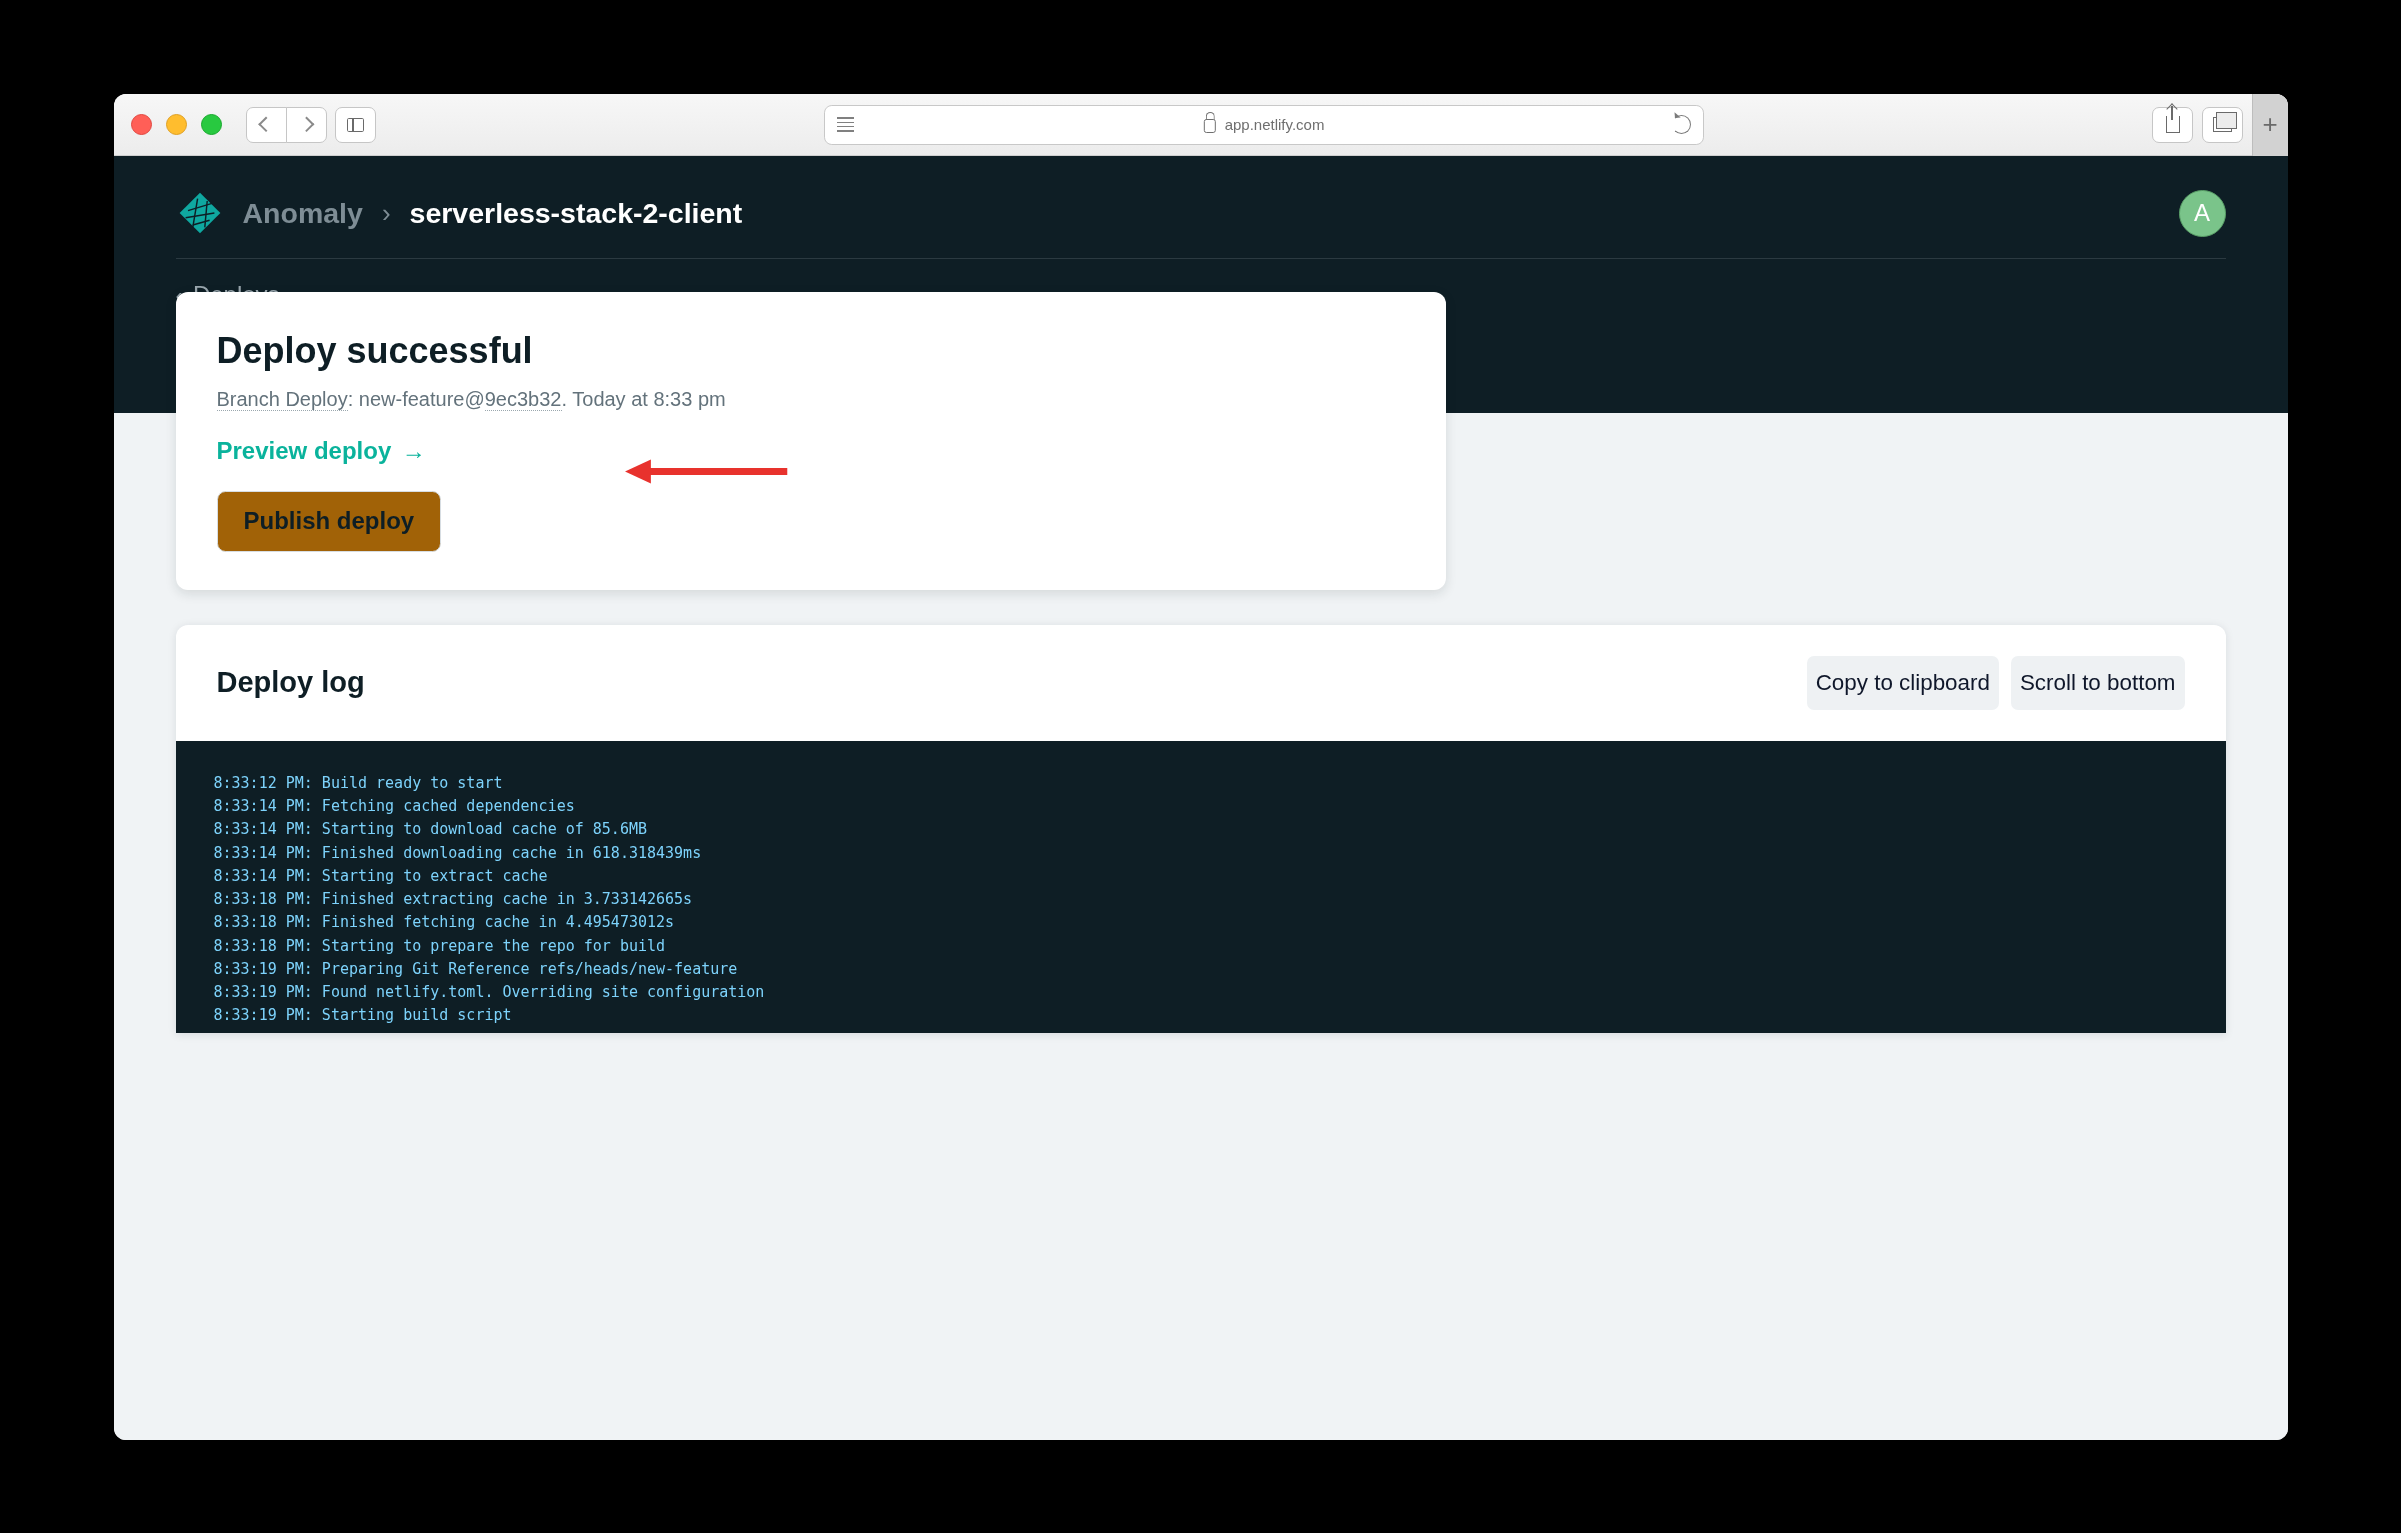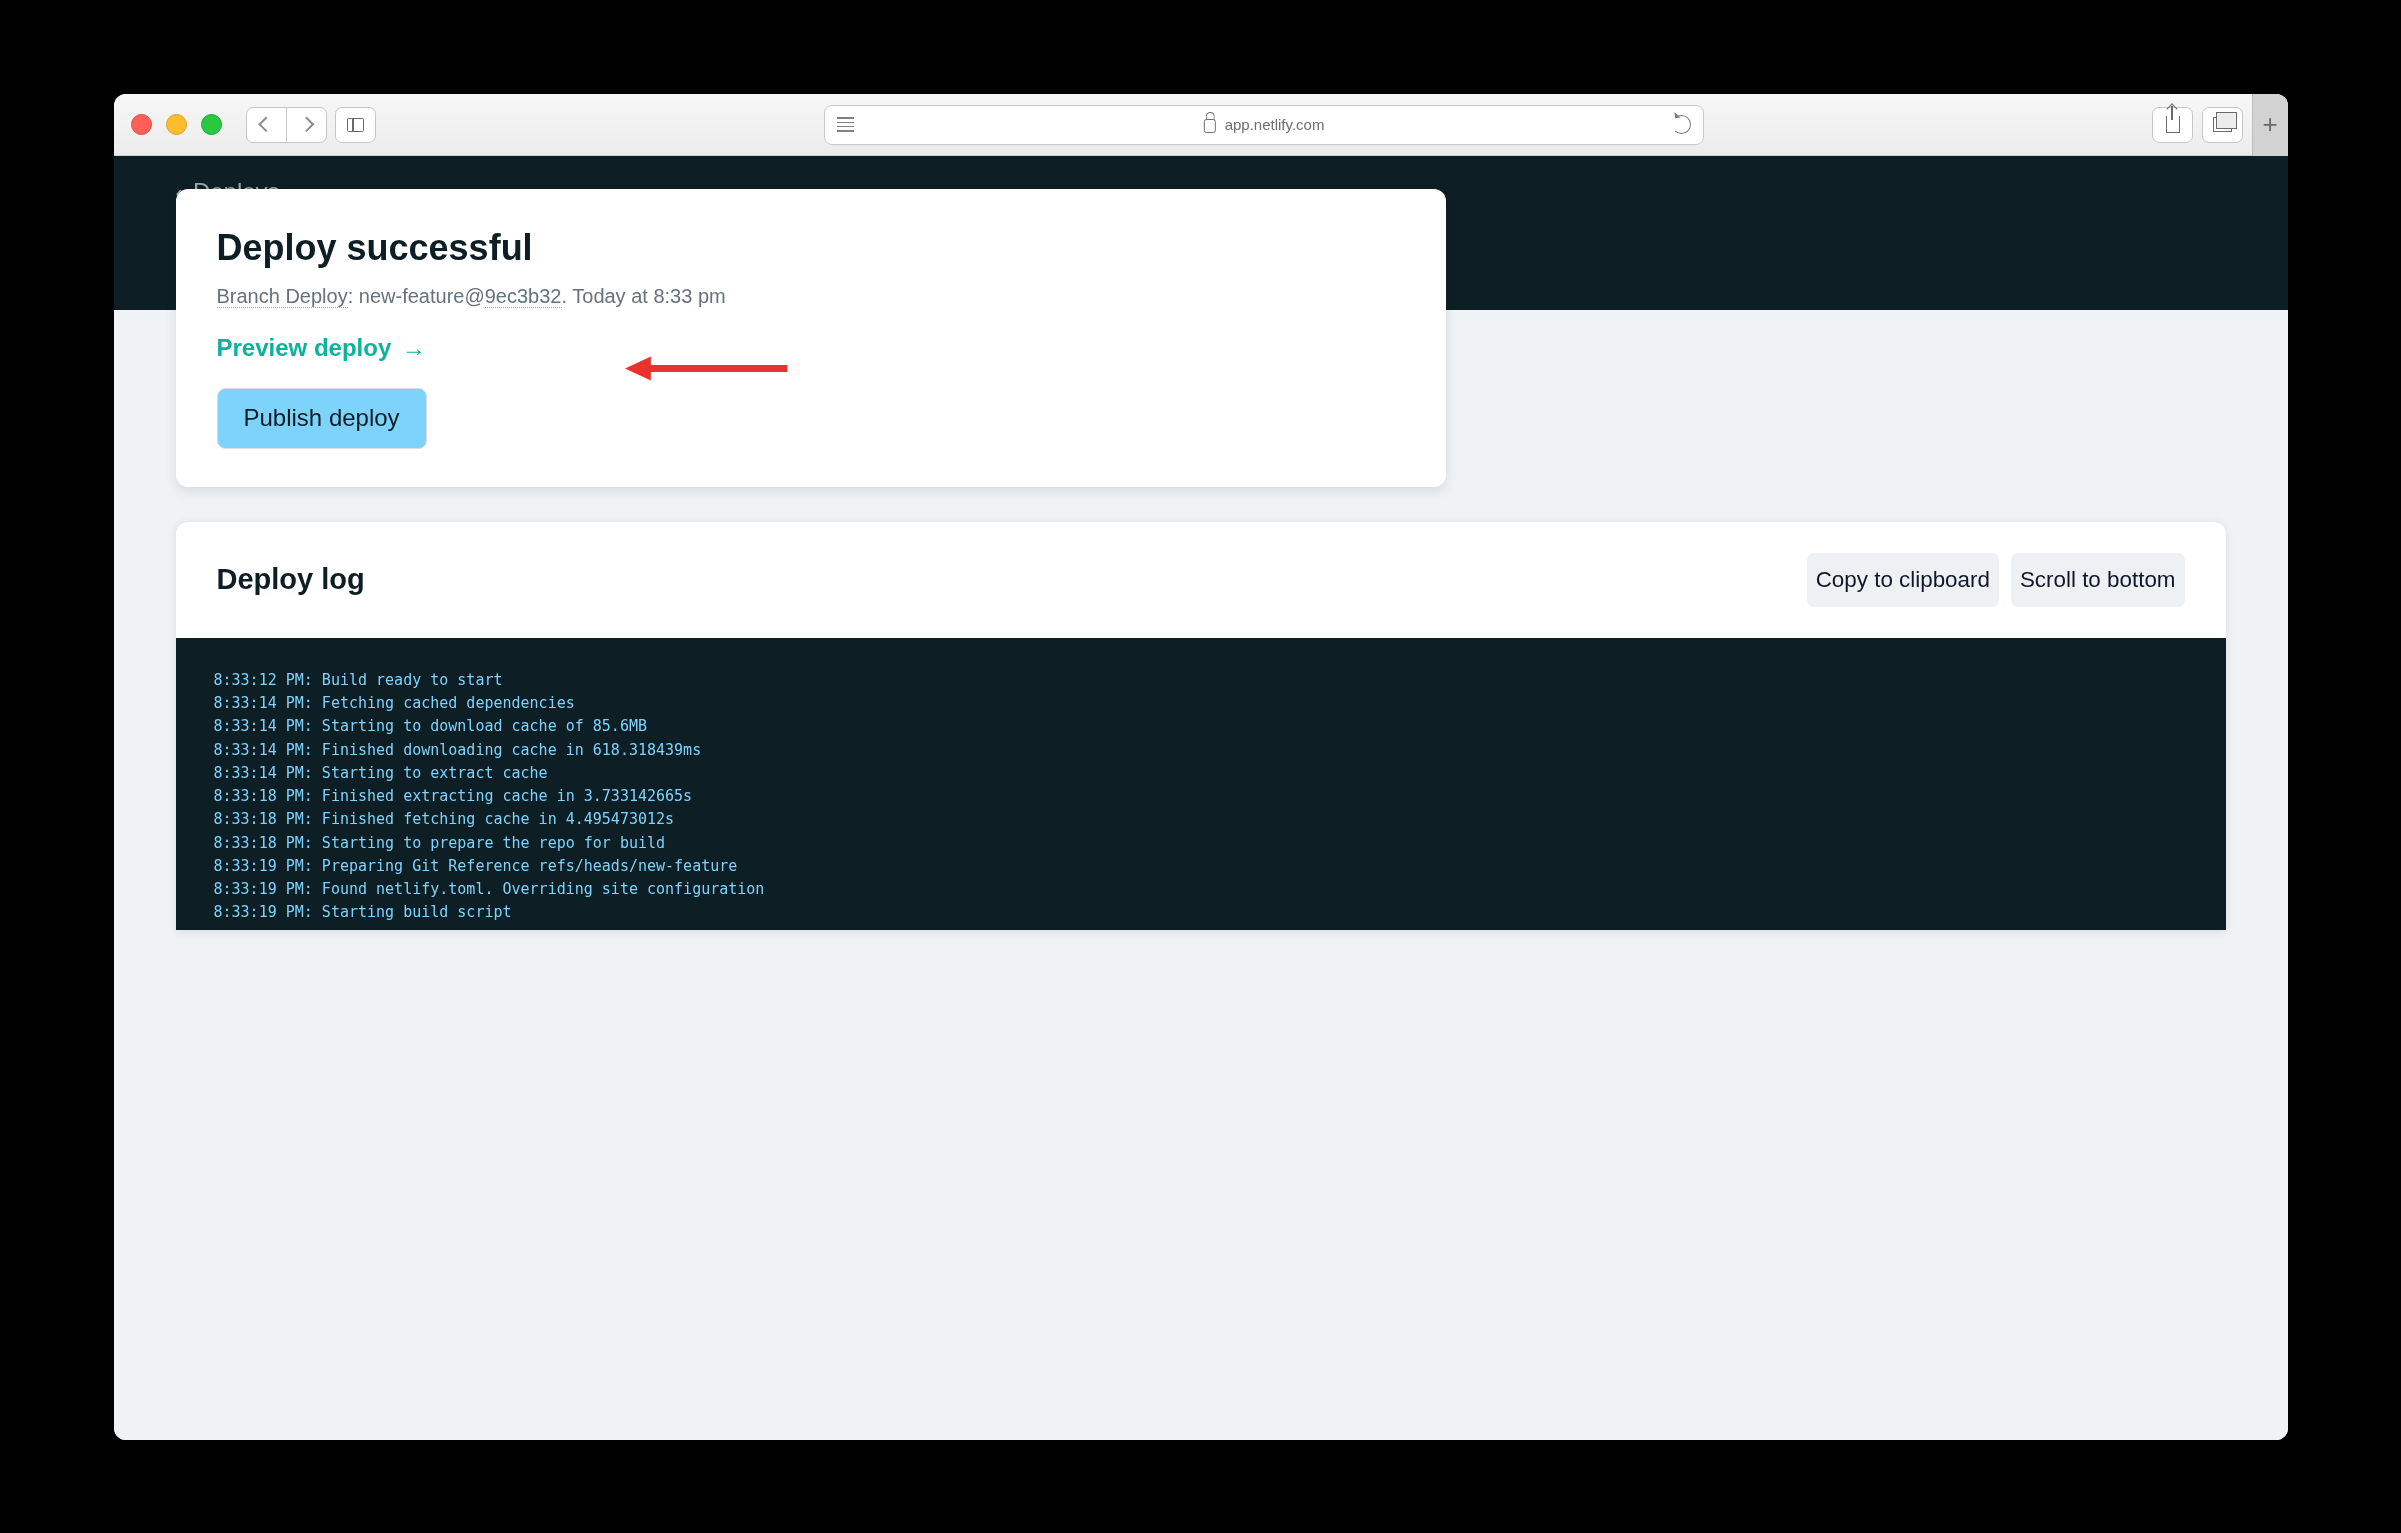--- a/index.html
+++ b/index.html
@@ -86,21 +86,21 @@
 .card {
   background:#fff; border-radius:12px; box-shadow:0 3.5px 12px rgba(14,30,37,0.12);
   padding: 38px 41px; width: 1270px; margin-top:-121px; position:relative;
 }
 .card h1 { font-size:36px; font-weight:800; color:#0e1e25; margin-bottom:15.5px; }
 .meta { font-size:20px; color:#63727b; margin-bottom:26px; }
 .meta .ul { border-bottom:0.9px dotted #9aa7ae; }
 .preview-link { display:inline-flex; align-items:center; gap:10.4px; color:#0ab39c; font-size:24px; font-weight:700; margin-bottom:26px; }
 .preview-link .arr { font-size:24px; }
 .redarrow { position:absolute; left:449px; top:162px; }
-.publish-btn { border:0.9px solid #d7dde2; background:#7dd3fc; border-radius:8.6px; padding:15.5px 26px; font-size:24px; font-weight:400; color:#0e1e25; }
+.publish-btn { border:0.9px solid #d7dde2; background:#a16207; border-radius:8.6px; padding:15.5px 26px; font-size:24px; font-weight:700; color:#0e1e25; }
 
 .logcard {
   margin: 35px 62px 0; background:#fff; border-radius:12px 12px 0 0; overflow:hidden;
   box-shadow:0 1.7px 8.6px rgba(14,30,37,0.1);
 }
 .loghdr { display:flex; align-items:center; padding: 31px 41px; }
 .loghdr h2 { font-size:29px; font-weight:800; color:#0e1e25; }
 .loghdr .spacer { flex:1; }
 .logbtn { background:#eef1f3; border:none; border-radius:7px; padding:14px 9px; font-size:22.4px; font-weight:500; color:#0f172a; margin-left:12px; }
 .logbody { background:#0e1e25; color:#7dd3fc; font-family:"SFMono-Regular",Menlo,Consolas,monospace; font-size:15px; line-height:1.55; padding: 31px 38px 5px; white-space:pre; }
@@ -151,20 +151,36 @@
         </div>
       <div class="newtab">
           <span class="plus">+</span>
         </div>
     </div>
   </div>
 
   <div class="content">
 
     <div class="darkhdr">
+      <div class="breadcrumb">
+        <svg class="logo" viewBox="0 0 40 40">
+          <rect x="8" y="8" width="24" height="24" transform="rotate(45 20 20)" fill="#0fa8a0"></rect>
+          <line x1="10" y1="18" x2="30" y2="12" stroke="#0e1e25" stroke-width="1.2"></line>
+          <line x1="8" y1="24" x2="32" y2="20" stroke="#0e1e25" stroke-width="1.2"></line>
+          <line x1="14" y1="30" x2="28" y2="26" stroke="#0e1e25" stroke-width="1.2"></line>
+          <line x1="18" y1="8" x2="14" y2="32" stroke="#0e1e25" stroke-width="1.2"></line>
+          <line x1="26" y1="10" x2="24" y2="32" stroke="#0e1e25" stroke-width="1.2"></line>
+        </svg>
+        <a class="bc-link">Anomaly</a>
+        <span class="bc-sep">›</span>
+        <span class="bc-cur">serverless-stack-2-client</span>
+        <div class="avatar">
+            <span>A</span>
+          </div>
+      </div>
       <div class="backrow">
         <span class="chv">‹</span>
         <a>Deploys</a>
       </div>
     </div>
 
     <div class="cardwrap">
       <div class="card">
         <h1>Deploy successful</h1>
         <div class="meta">

